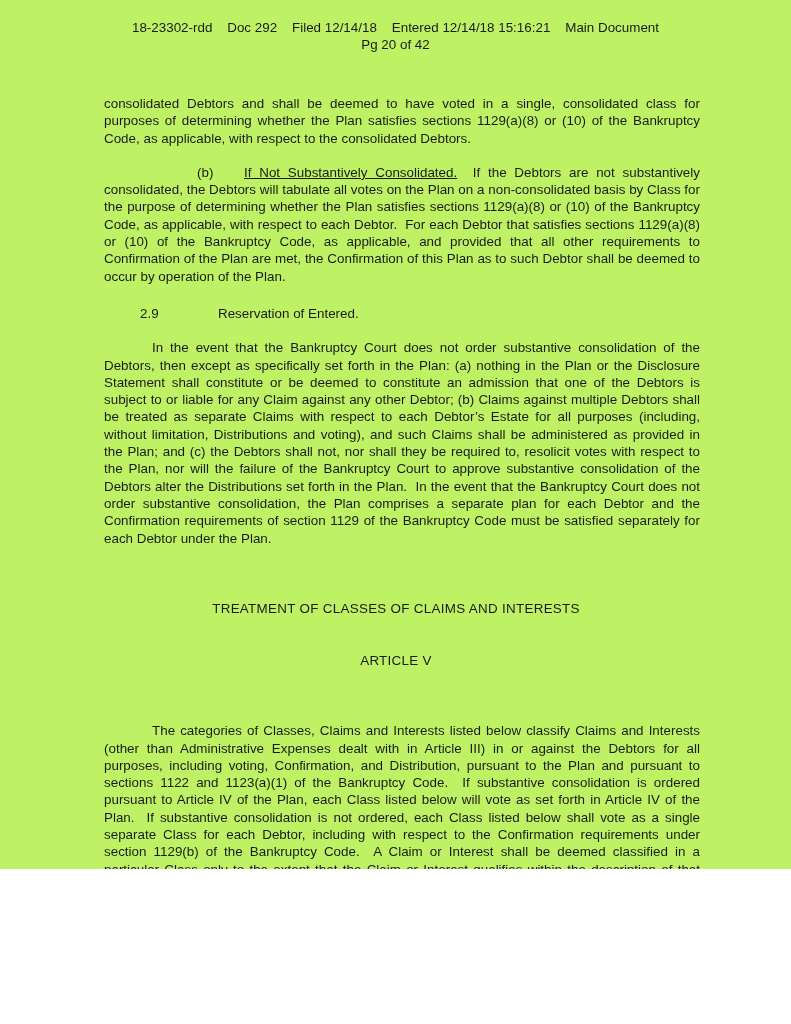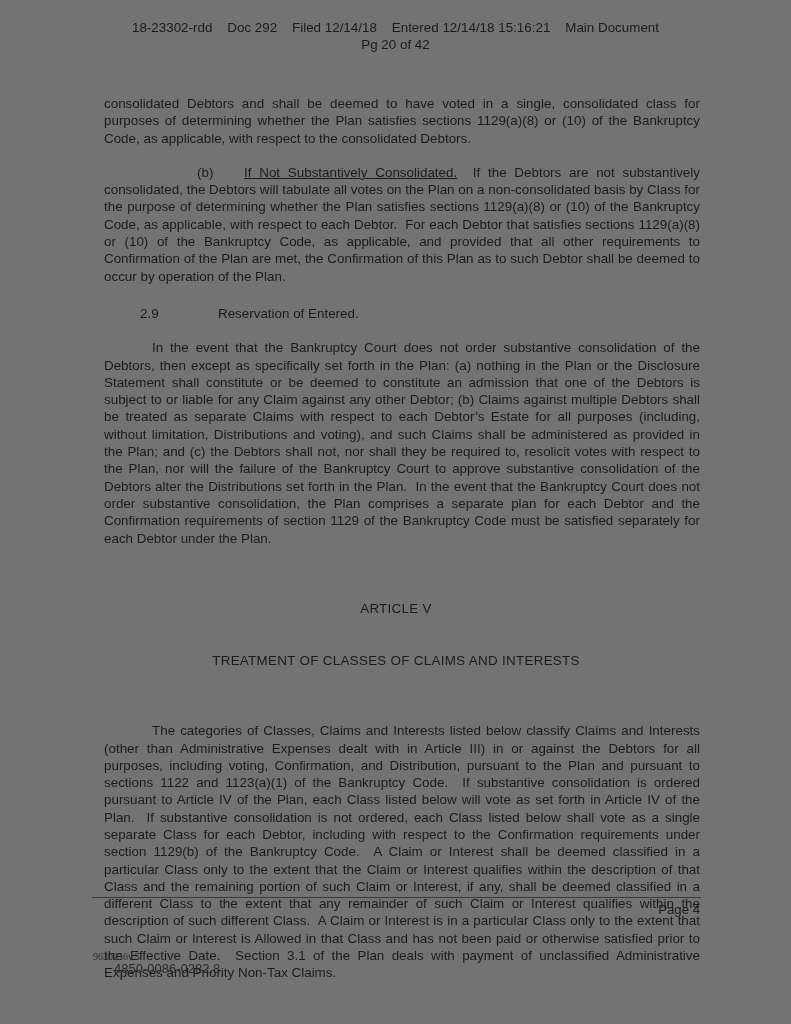--- a/index.html
+++ b/index.html
@@ -3,22 +3,22 @@
 <meta charset="utf-8">
 <style>
   html, body {
     margin: 0;
     padding: 0;
     background: #ffffff;
   }
   .page {
     position: relative;
     width: 791px;
-    height: 1024px;
-    background: #737373;
+    height: 869px;
+    background: #bef264;
     color: #1b1b1b;
     font-family: "Liberation Sans", sans-serif;
     overflow: hidden;
   }
   .doc-header {
     padding-top: 19px;
     text-align: center;
     font-size: 13.4px;
     line-height: 17px;
     color: #1b1b1b;
@@ -89,22 +89,22 @@
 
     <p class="para">consolidated Debtors and shall be deemed to have voted in a single, consolidated class for purposes of determining whether the Plan satisfies sections 1129(a)(8) or (10) of the Bankruptcy Code, as applicable, with respect to the consolidated Debtors.</p>
 
     <p class="para"><span class="tab-b"></span><span class="label-b">(b)</span><span class="underlined">If Not Substantively Consolidated.</span><span>  If the Debtors are not substantively consolidated, the Debtors will tabulate all votes on the Plan on a non-consolidated basis by Class for the purpose of determining whether the Plan satisfies sections 1129(a)(8) or (10) of the Bankruptcy Code, as applicable, with respect to each Debtor.  For each Debtor that satisfies sections 1129(a)(8) or (10) of the Bankruptcy Code, as applicable, and provided that all other requirements to Confirmation of the Plan are met, the Confirmation of this Plan as to such Debtor shall be deemed to occur by operation of the Plan.</span></p>
 
     <p class="section-heading"><span class="tab-first"></span><span class="sec-num">2.9</span><span>Reservation of Entered.</span></p>
 
     <p class="para indent">In the event that the Bankruptcy Court does not order substantive consolidation of the Debtors, then except as specifically set forth in the Plan: (a) nothing in the Plan or the Disclosure Statement shall constitute or be deemed to constitute an admission that one of the Debtors is subject to or liable for any Claim against any other Debtor; (b) Claims against multiple Debtors shall be treated as separate Claims with respect to each Debtor’s Estate for all purposes (including, without limitation, Distributions and voting), and such Claims shall be administered as provided in the Plan; and (c) the Debtors shall not, nor shall they be required to, resolicit votes with respect to the Plan, nor will the failure of the Bankruptcy Court to approve substantive consolidation of the Debtors alter the Distributions set forth in the Plan.  In the event that the Bankruptcy Court does not order substantive consolidation, the Plan comprises a separate plan for each Debtor and the Confirmation requirements of section 1129 of the Bankruptcy Code must be satisfied separately for each Debtor under the Plan.</p>
 
     <div class="article-heading">
+      <div>TREATMENT OF CLASSES OF CLAIMS AND INTERESTS</div>
       <div>ARTICLE V</div>
-      <div>TREATMENT OF CLASSES OF CLAIMS AND INTERESTS</div>
     </div>
 
     <p class="para indent">The categories of Classes, Claims and Interests listed below classify Claims and Interests (other than Administrative Expenses dealt with in Article III) in or against the Debtors for all purposes, including voting, Confirmation, and Distribution, pursuant to the Plan and pursuant to sections 1122 and 1123(a)(1) of the Bankruptcy Code.  If substantive consolidation is ordered pursuant to Article IV of the Plan, each Class listed below will vote as set forth in Article IV of the Plan.  If substantive consolidation is not ordered, each Class listed below shall vote as a single separate Class for each Debtor, including with respect to the Confirmation requirements under section 1129(b) of the Bankruptcy Code.  A Claim or Interest shall be deemed classified in a particular Class only to the extent that the Claim or Interest qualifies within the description of that Class and the remaining portion of such Claim or Interest, if any, shall be deemed classified in a different Class to the extent that any remainder of such Claim or Interest qualifies within the description of such different Class.  A Claim or Interest is in a particular Class only to the extent that such Claim or Interest is Allowed in that Class and has not been paid or otherwise satisfied prior to the Effective Date.  Section 3.1 of the Plan deals with payment of unclassified Administrative Expenses and Priority Non-Tax Claims.</p>
 
   </div>
 
   <div class="footer-rule"></div>
   <div class="page-number">Page 4</div>
 
   <div class="doc-ids">

